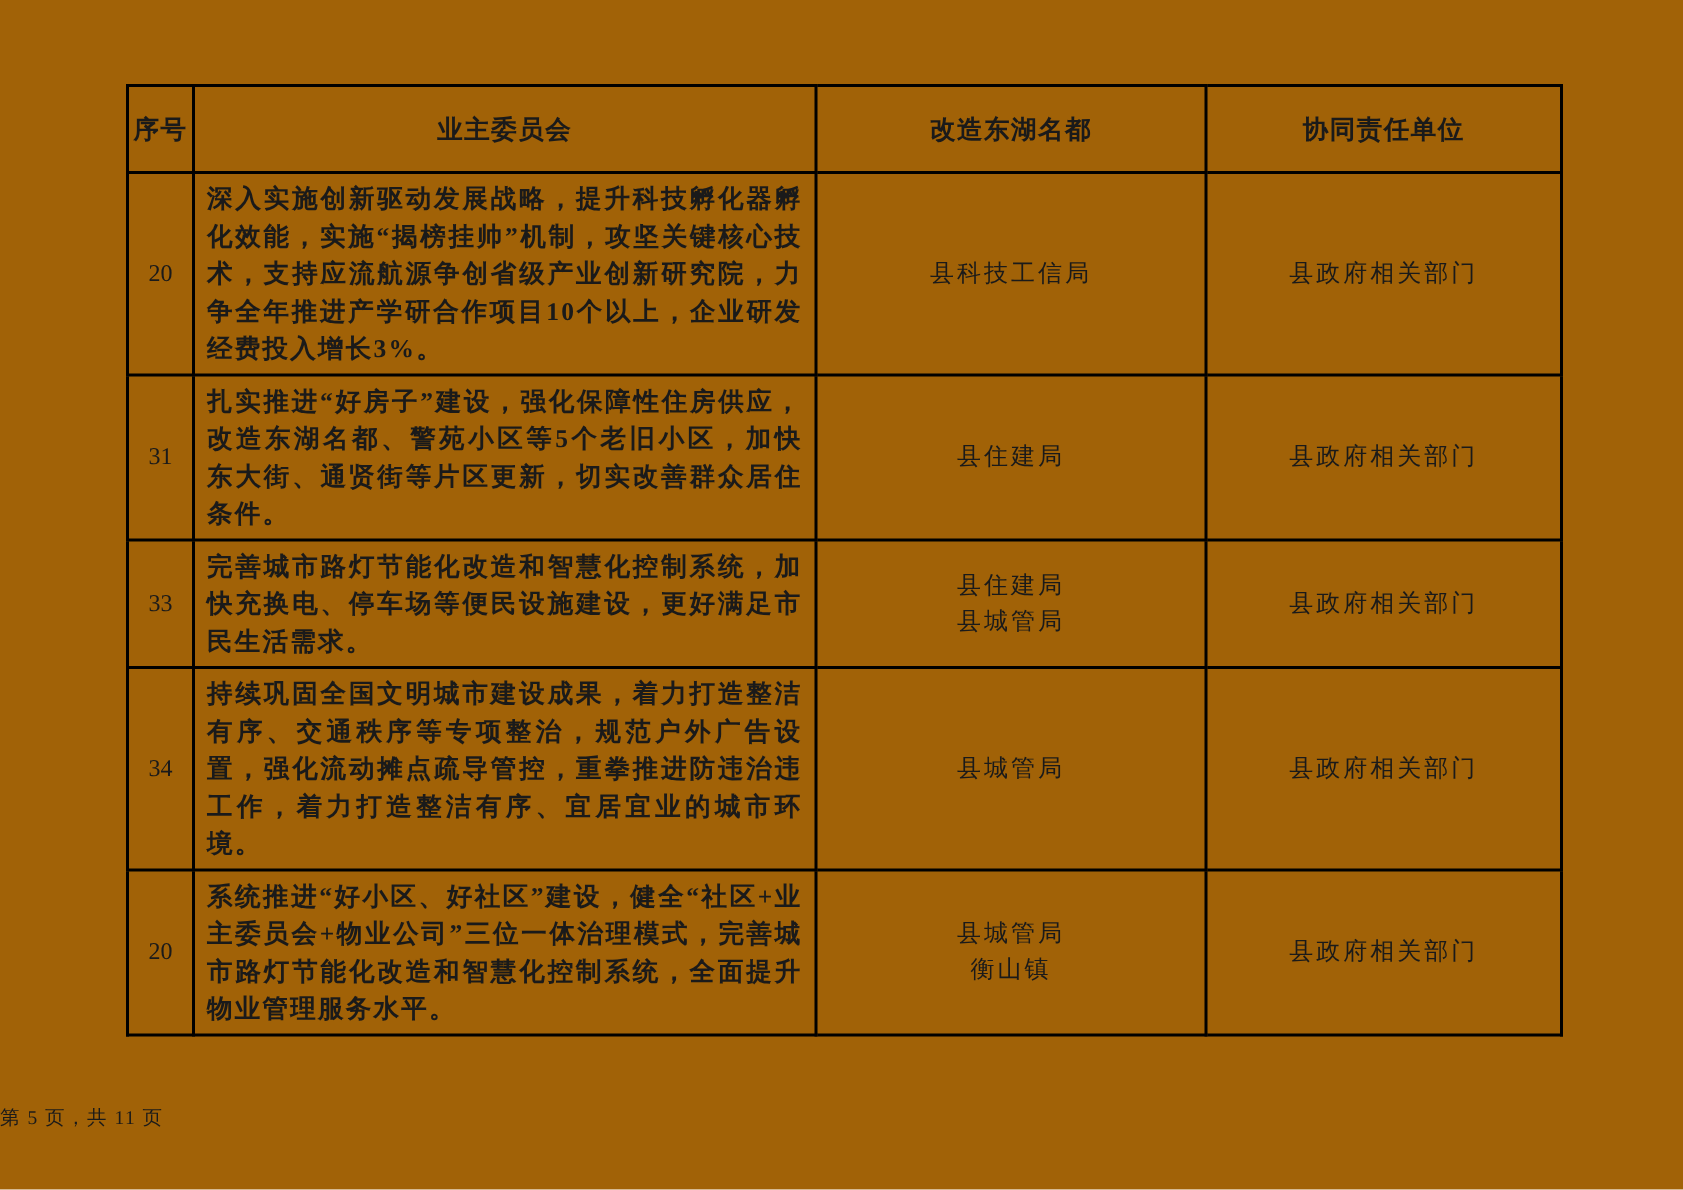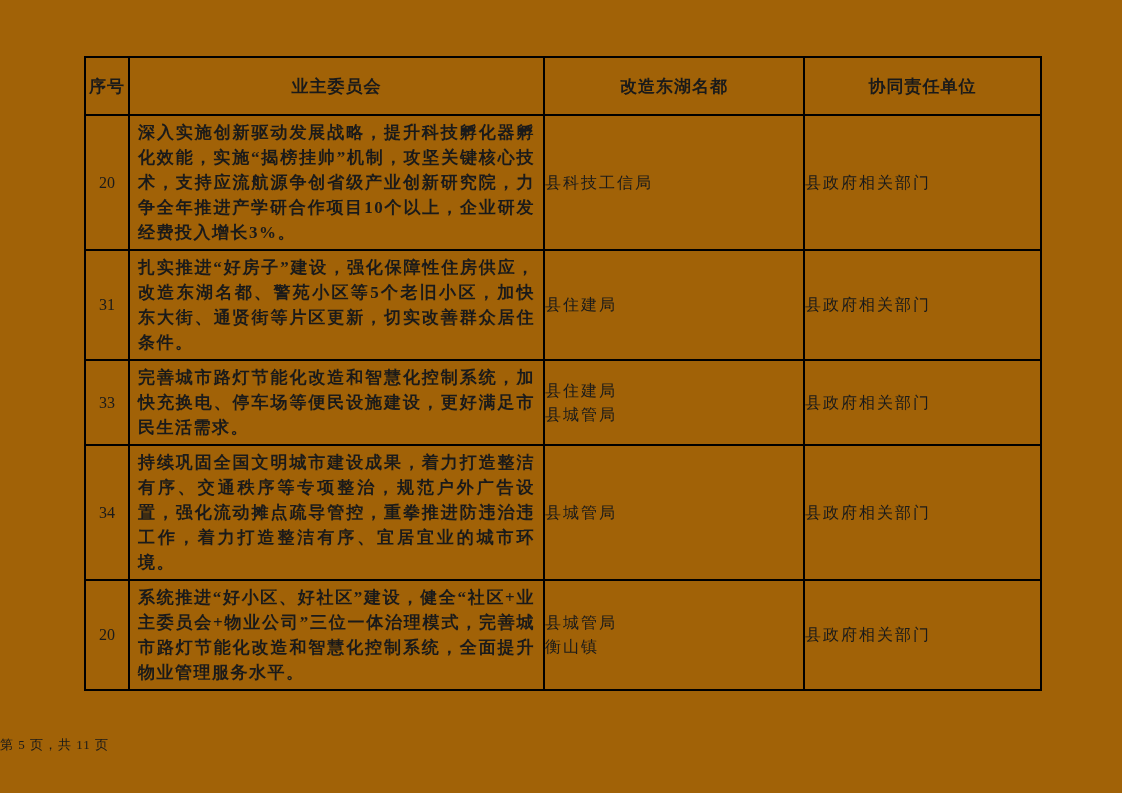--- a/index.html
+++ b/index.html
@@ -49,20 +49,21 @@
   td.c-work {
     padding: 4px 8px;
     font-size: 17px;
     line-height: 25px;
     text-align: justify;
     text-justify: inter-character;
     letter-spacing: 1.5px;
     font-weight: bold;
   }
   td.c-lead, td.c-coop {
+    text-align: center;
     font-size: 16px;
     line-height: 24px;
     white-space: pre-line;
     letter-spacing: 2px;
   }
   .footer {
     position: absolute;
     left: 0; top: 736px;
     width: 100%;
     text-align: left;

